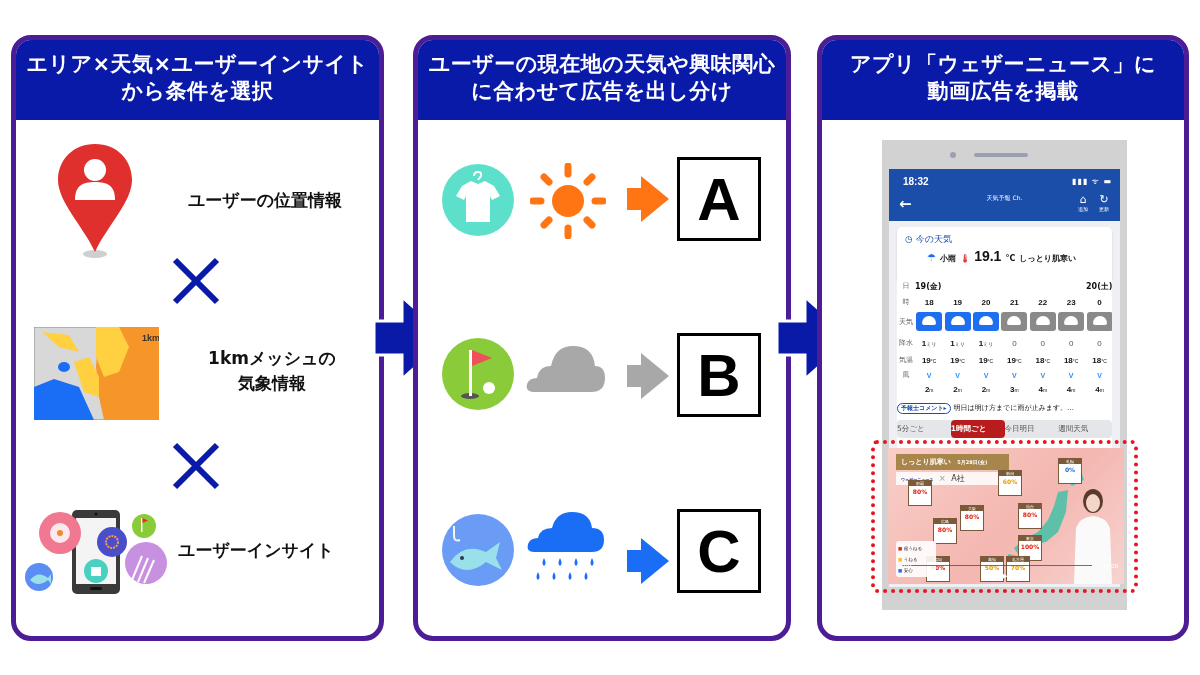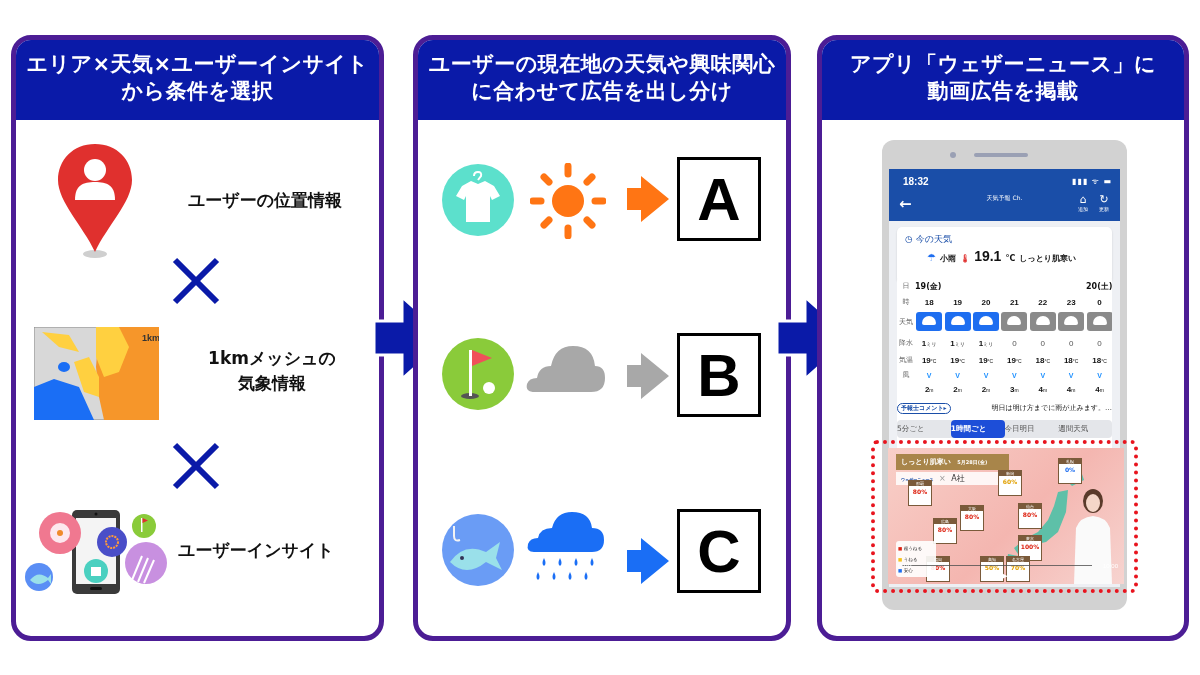--- a/index.html
+++ b/index.html
@@ -28,21 +28,21 @@
   .abs { position: absolute; }
   .label { position: absolute; font-size: 17px; font-weight: bold; color: #111; white-space: nowrap; text-align: center; line-height: 25px; }
 
   .ad-box {
     position: absolute; width: 66px; height: 66px; border: 3px solid #000; background: #fff;
     display: flex; align-items: center; justify-content: center;
     font-family: "Liberation Sans", sans-serif; font-weight: bold; font-size: 60px; color: #000;
   }
 
   
-  .phone { position: absolute; left: 882px; top: 140px; width: 245px; height: 470px; background: #d2d2d2; border-radius: 12px; }
+  .phone { position: absolute; left: 882px; top: 140px; width: 245px; height: 470px; background: #d2d2d2; border-radius: 0; }
   .phone-camera { position: absolute; left: 68px; top: 12px; width: 6px; height: 6px; border-radius: 50%; background: #9aa0b4; }
   .phone-speaker { position: absolute; left: 92px; top: 13px; width: 54px; height: 4px; border-radius: 2px; background: #9aa0b4; }
   .screen { position: absolute; left: 7px; top: 29px; width: 231px; height: 418px; background: #eef0f4; overflow: hidden; }
   .app-header { position: absolute; left: 0; top: 0; width: 100%; height: 52px; background: #1a4ea8; color: #fff; }
   .status-time { position: absolute; left: 14px; top: 7px; font-size: 10px; font-weight: bold; font-family: "Liberation Sans", sans-serif; }
   .status-icons { position: absolute; right: 8px; top: 6px; font-size: 8px; letter-spacing: 1px; }
   .back-arrow { position: absolute; left: 10px; top: 26px; font-size: 15px; font-weight: bold; }
   .ch-small { position: absolute; left: 0; right: 0; top: 25px; text-align: center; font-size: 6px; }
   .ch-title { position: absolute; left: 0; right: 0; top: 33px; text-align: center; font-size: 11px; }
   .hdr-btn { position: absolute; top: 25px; width: 20px; text-align: center; font-size: 11px; line-height: 12px; }
@@ -54,25 +54,25 @@
   .fc-card { position: absolute; left: 8px; top: 108px; width: 215px; height: 178px; background: #fff; border-radius: 4px; overflow: hidden; }
   .fc-row { position: absolute; left: 0; width: 100%; display: flex; align-items: center; }
   .fc-rowlabel { width: 18px; text-align: center; font-size: 7px; color: #666; flex: none; }
   .fc-cell { width: 28.4px; text-align: center; font-size: 8px; font-weight: bold; font-family: "Liberation Sans", sans-serif; flex: none; }
   .fc-cell small { font-size: 5px; font-weight: normal; }
   .wx-icon { display: inline-block; width: 26px; height: 19px; border-radius: 3px; position: relative; }
   .wx-rain { background: #1e6ef0; }
   .wx-cloud { background: #8a8a8a; }
   .wx-icon::after { content: ""; position: absolute; left: 6px; top: 4px; width: 14px; height: 9px; background: #fff; border-radius: 7px 7px 2px 2px; }
   .wind-dir { color: #1e90ff; font-size: 7px; }
-  .comment-row { position: absolute; left: 8px; top: 294px; width: 215px; height: 14px; font-size: 7px; display: flex; align-items: center; gap: 3px; white-space: nowrap; overflow: hidden; justify-content: space-between; }
+  .comment-row { position: absolute; left: 8px; top: 294px; width: 215px; height: 14px; font-size: 7px; display: flex; align-items: center; gap: 3px; white-space: nowrap; overflow: hidden; }
   .comment-badge { border: 1px solid #1a4ea8; color: #1a4ea8; border-radius: 7px; padding: 0 3px; font-size: 6px; font-weight: bold; }
   .tab-bar { position: absolute; left: 8px; top: 314px; width: 215px; height: 18px; background: #e4e6ea; border-radius: 4px; display: flex; }
   .tab { flex: 1; text-align: left; font-size: 7.5px; line-height: 18px; color: #555; }
-  .tab.active { background: #1d4ed8; color: #fff; border-radius: 4px; font-weight: bold; }
+  .tab.active { background: #b91c1c; color: #fff; border-radius: 4px; font-weight: bold; }
 
   .video-ad { position: absolute; left: 888px; top: 448px; width: 236px; height: 136px; background: linear-gradient(135deg, #f8cfc8 0%, #f4b6b0 55%, #f7d4d0 100%); overflow: hidden; }
   .ad-title-bar { position: absolute; left: 8px; top: 6px; width: 113px; height: 16px; background: #a8854a; color: #fff; font-size: 7px; font-weight: bold; line-height: 16px; padding-left: 5px; white-space: nowrap; }
   .ad-title-bar small { font-size: 5px; margin-left: 4px; }
   .ad-collab { position: absolute; left: 8px; top: 24px; width: 113px; height: 13px; background: rgba(255,255,255,0.85); font-size: 8px; line-height: 13px; padding-left: 5px; color: #333; white-space: nowrap; }
   .ad-collab small { font-size: 4px; color: #1a4ea8; font-weight: bold; }
   .japan-map { position: absolute; left: 100px; top: 14px; width: 100px; height: 110px; }
   .region-box { position: absolute; width: 24px; height: 26px; background: #fff; border: 1px solid #7a5a3a; font-size: 4px; text-align: center; }
   .region-box .rb-head { background: #7a5a3a; color: #fff; font-size: 4px; line-height: 5px; }
   .region-box .rb-val { font-size: 6px; font-weight: bold; color: #d21; margin-top: 2px; }

